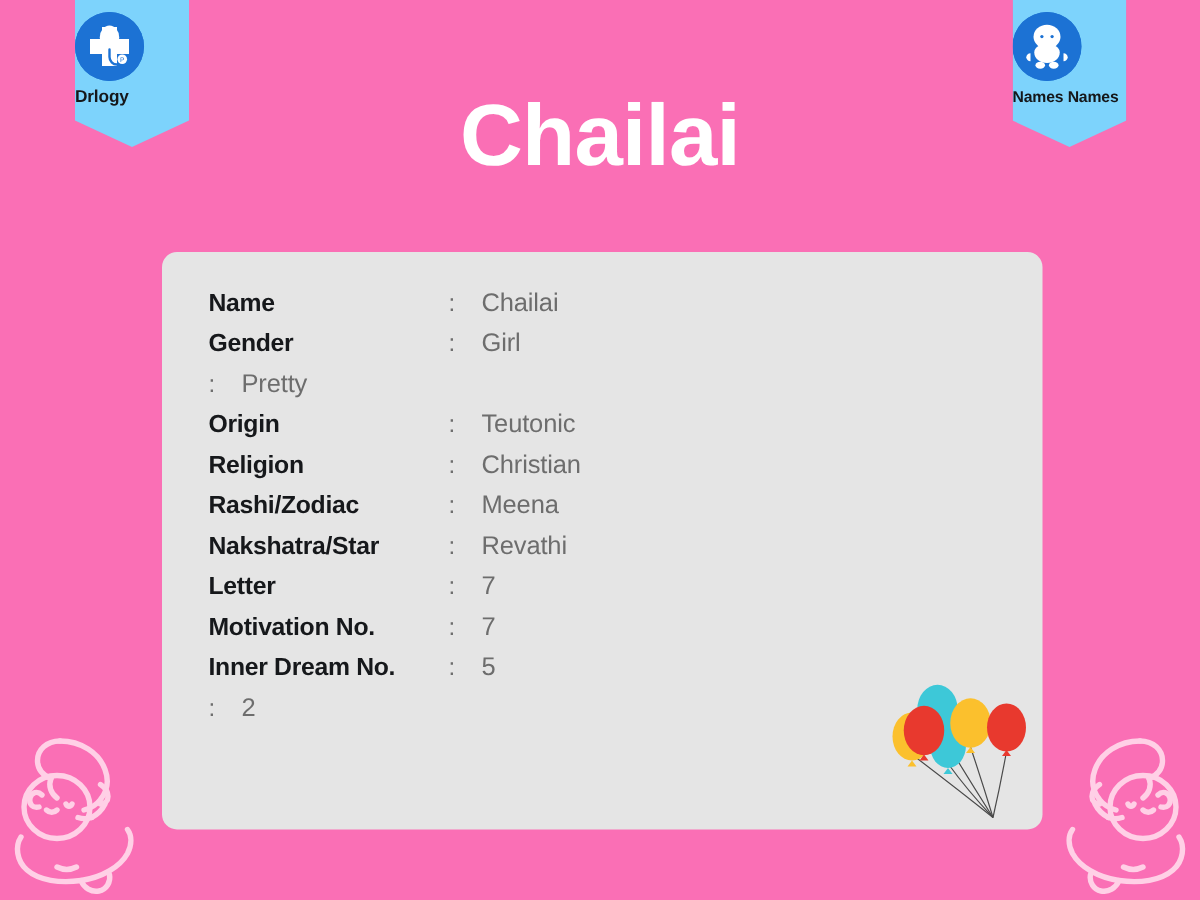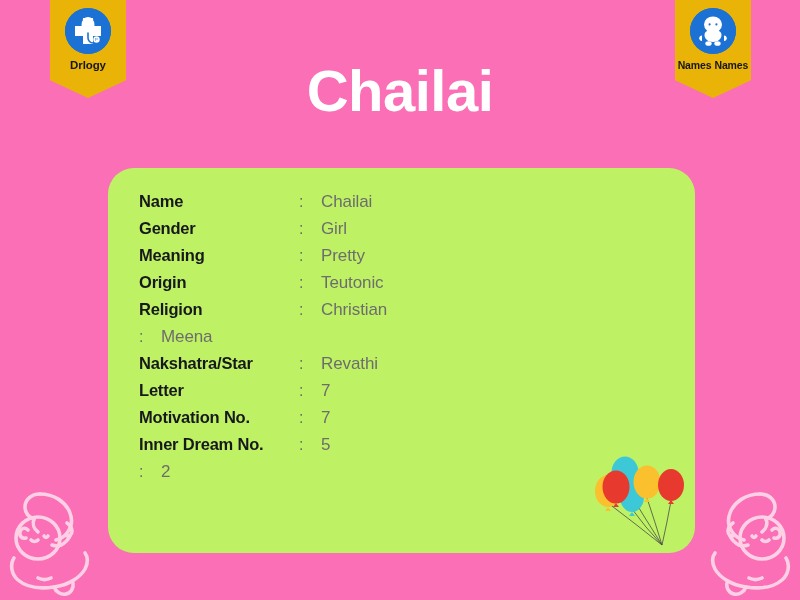--- a/index.html
+++ b/index.html
@@ -27,27 +27,27 @@
   .corner-art.left  { left: -2px; }
   .corner-art.right { right: -2px; transform: scaleX(-1); }
   .corner-art svg { width: 100%; height: 100%; display: block; }
 
   
   .ribbon {
     position: absolute;
     top: 0;
     width: 76px;
     height: 98px;
-    background: #eab308;
+    background: #7dd3fc;
     -webkit-clip-path: polygon(0 0, 100% 0, 100% 82%, 50% 100%, 0 82%);
     clip-path: polygon(0 0, 100% 0, 100% 82%, 50% 100%, 0 82%);
     filter: drop-shadow(0 3px 3px rgba(0,0,0,0.22));
     display: flex;
     flex-direction: column;
-    align-items: center;
+    align-items: flex-start;
     padding-top: 8px;
   }
   .ribbon.left  { left: 50px; }
   .ribbon.right { left: 675px; }
 
   .ribbon-icon {
     width: 46px;
     height: 46px;
     border-radius: 50%;
     background: #1c72d4;
@@ -79,22 +79,22 @@
     line-height: 1;
   }
 
   
   .card {
     position: absolute;
     left: 108px;
     top: 168px;
     width: 587px;
     height: 385px;
-    background: #bef264;
-    border-radius: 26px;
+    background: #e5e5e5;
+    border-radius: 10px;
     overflow: hidden;
   }
 
   .info-table {
     position: absolute;
     left: 31px;
     top: 24px;
   }
 
   .info-row {
@@ -190,38 +190,38 @@
       <span class="info-value">Chailai</span>
     </div>
 
     <div class="info-row">
       <span class="info-label">Gender</span>
       <span class="info-colon">:</span>
       <span class="info-value">Girl</span>
     </div>
 
     <div class="info-row">
-      <span class="info-label">Meaning</span>
       <span class="info-colon">:</span>
       <span class="info-value">Pretty</span>
     </div>
 
     <div class="info-row">
       <span class="info-label">Origin</span>
       <span class="info-colon">:</span>
       <span class="info-value">Teutonic</span>
     </div>
 
     <div class="info-row">
       <span class="info-label">Religion</span>
       <span class="info-colon">:</span>
       <span class="info-value">Christian</span>
     </div>
 
     <div class="info-row">
+      <span class="info-label">Rashi/Zodiac</span>
       <span class="info-colon">:</span>
       <span class="info-value">Meena</span>
     </div>
 
     <div class="info-row">
       <span class="info-label">Nakshatra/Star</span>
       <span class="info-colon">:</span>
       <span class="info-value">Revathi</span>
     </div>
 

